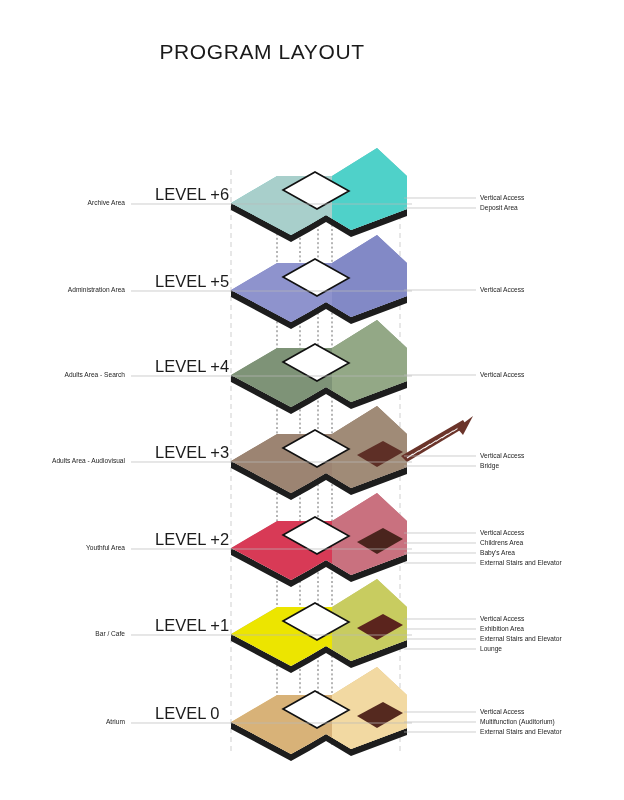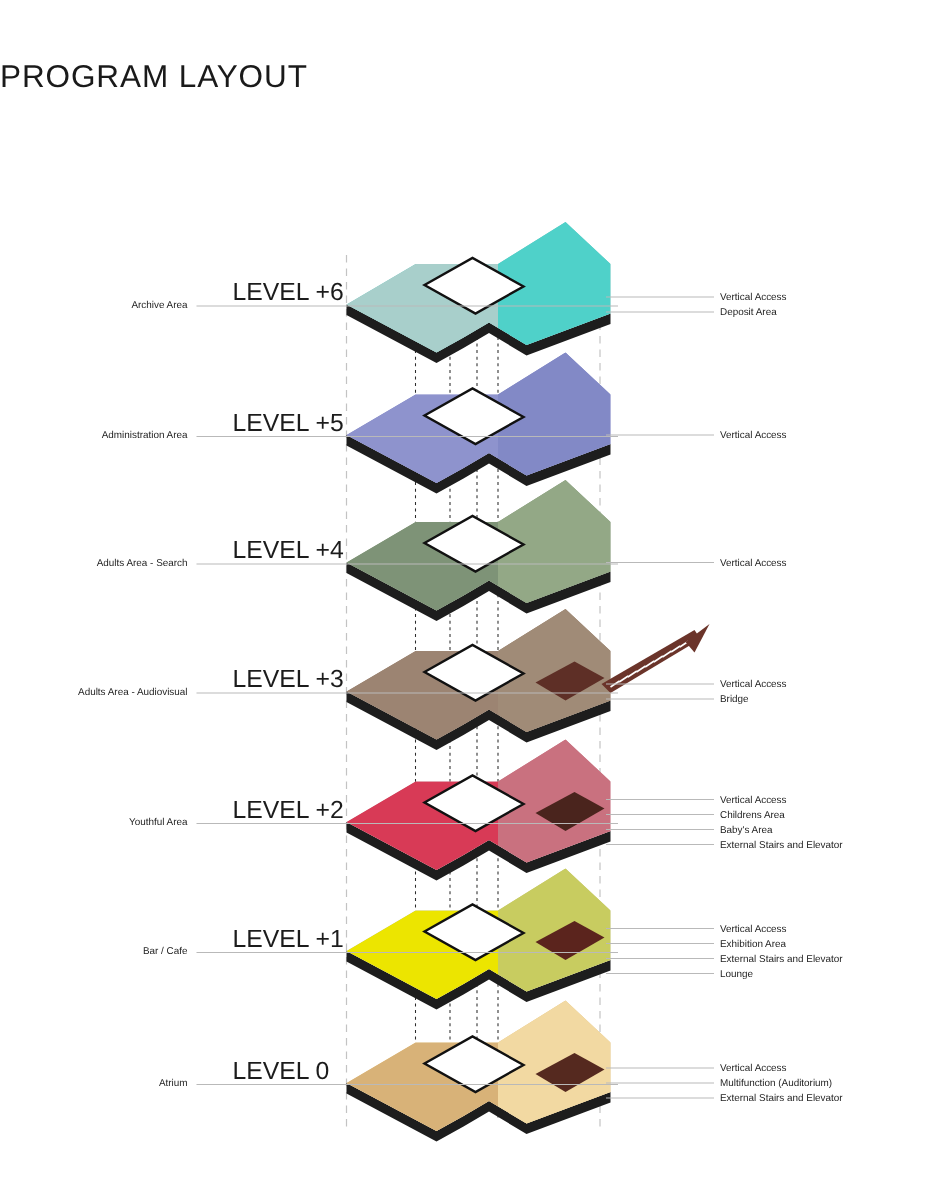--- a/index.html
+++ b/index.html
@@ -20,21 +20,21 @@
     position: relative;
     width: 624px;
     height: 800px;
     background: #ffffff;
   }
   #diagram-title {
     position: absolute;
     left: 0;
     top: 40px;
     width: 524px;
-    text-align: left;
+    text-align: center;
     font-size: 21px;
     font-weight: 400;
     letter-spacing: 0.6px;
     color: #1a1a1a;
     font-family: "Liberation Sans", sans-serif;
   }
   #stack-svg {
     position: absolute;
     left: 0;
     top: 0;

